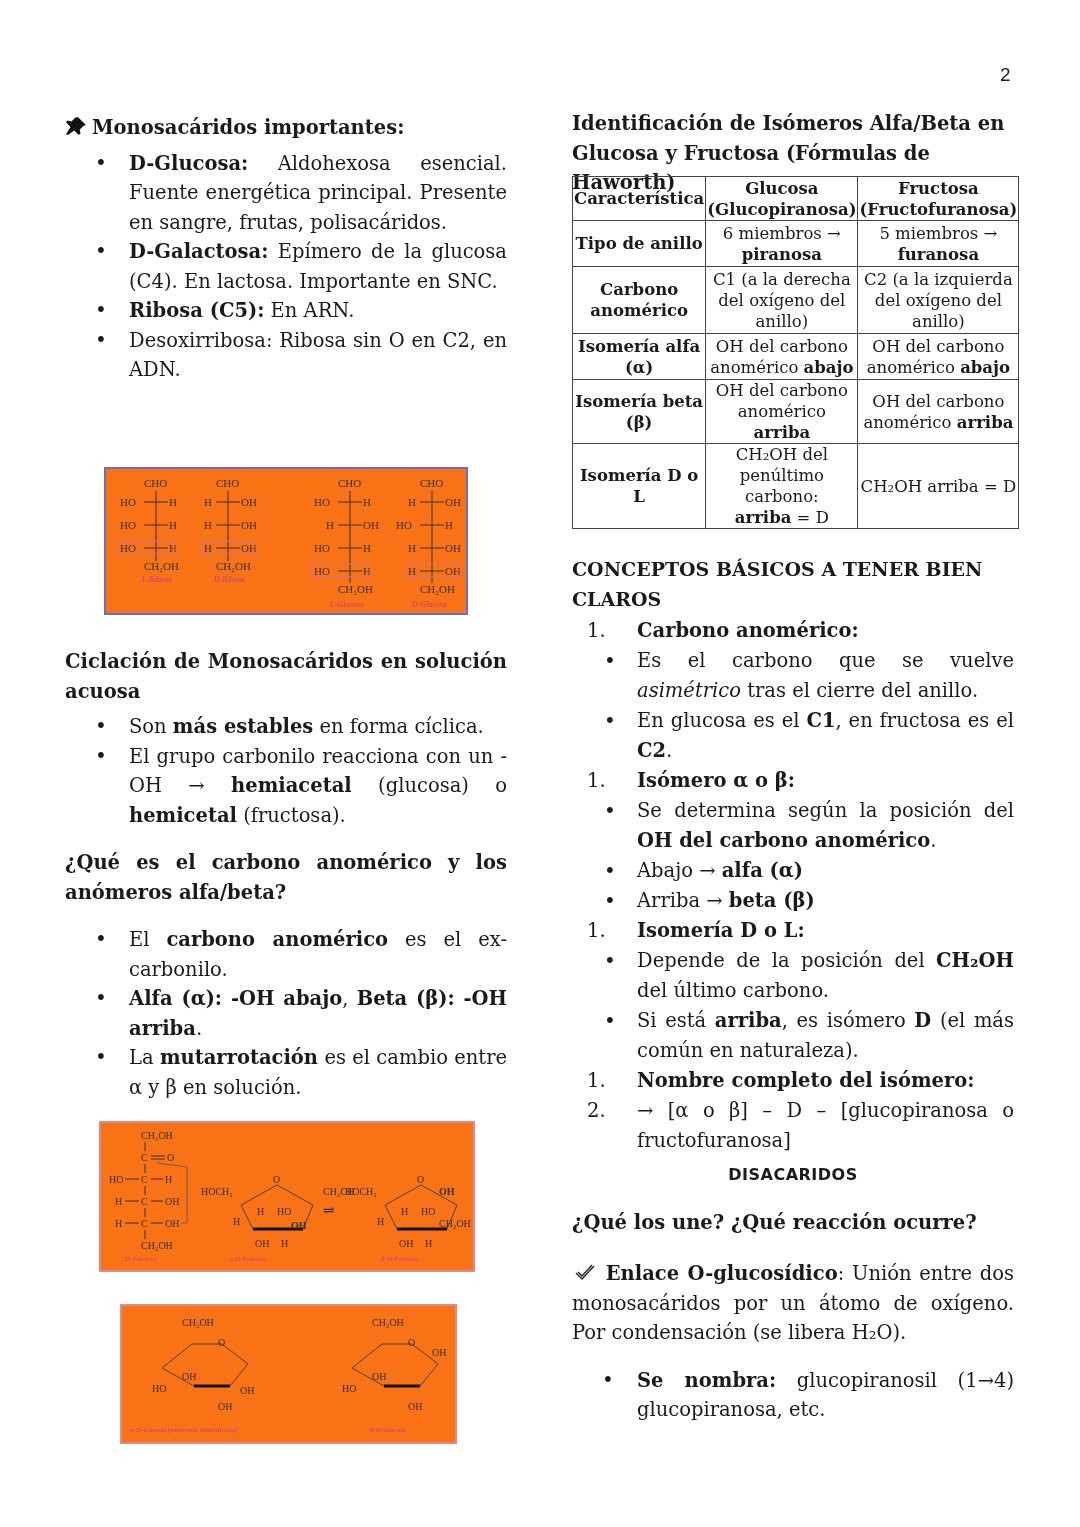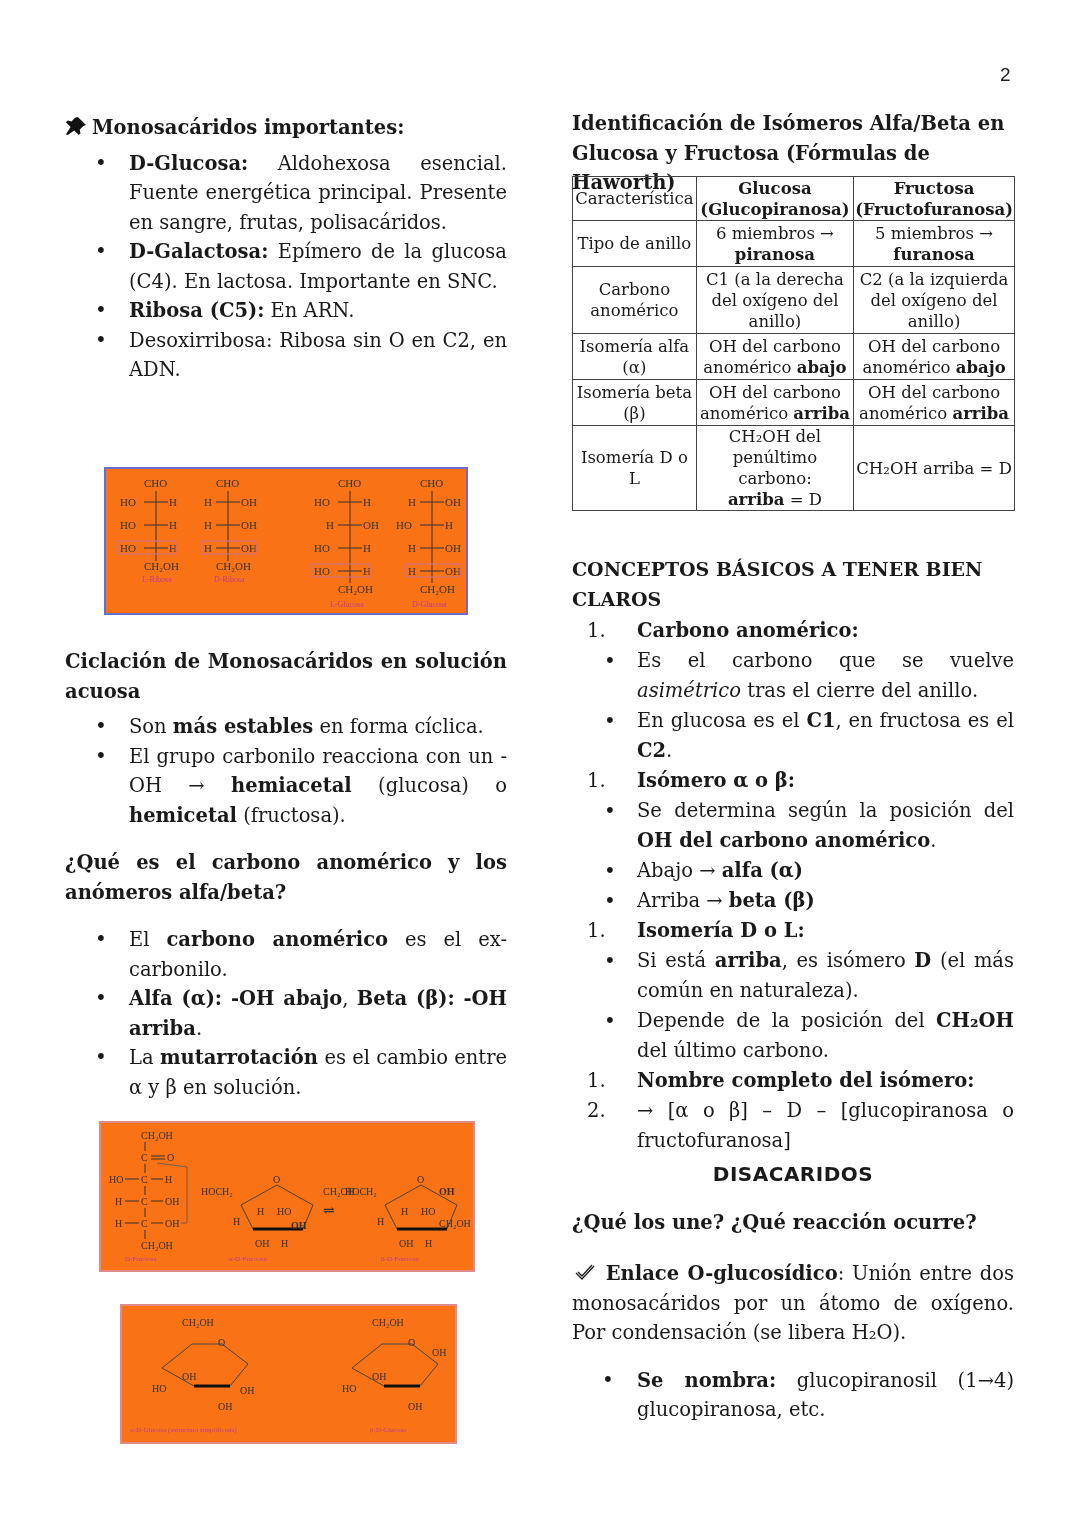--- a/index.html
+++ b/index.html
@@ -18,31 +18,31 @@
   i { font-style:italic; }
 
   .pin { display:inline-block; width:22px; height:20px; vertical-align:-2px; margin-right:5px; }
 
   .fig { position:absolute; background:#f97316; }
   .fig svg text { font-family:"Liberation Serif", "DejaVu Serif", serif; }
 
   table.iso { position:absolute; left:572px; top:176px; width:443px; border-collapse:collapse;
               font-size:16.5px; line-height:21px; }
   table.iso td { border:1px solid #444; text-align:center; vertical-align:middle; padding:0 1px; }
-  table.iso td.k { font-weight:normal; width:121px; }
+  table.iso td.k { font-weight:bold; width:121px; }
   table.iso td.g { width:155px; }
 
   .numlist { margin:0; padding:0; list-style:none; }
   .numlist > li { position:relative; }
   .numlist .nl { position:relative; padding-left:65px; }
   .numlist .nl .n { position:absolute; left:15px; }
   .numlist ul.bul li { padding-left:65px; }
   .numlist ul.bul li::before { left:32px; }
 
-  .disac { font-family:"DejaVu Sans", sans-serif; font-weight:bold; letter-spacing:0.5px; font-size:20px; text-align:center; }
+  .disac { font-family:"DejaVu Sans", sans-serif; font-weight:bold; letter-spacing:0.5px; font-size:16px; text-align:center; }
   .check { display:inline-block; width:26px; }
 </style>
 </head>
 <body>
 
 <div class="page-num">2</div>
 
 <div class="col left" style="top:113px;">
   <div class="h-bold" style="margin-bottom:6px;">
     <svg class="pin" viewBox="0 0 24 22">
@@ -295,22 +295,22 @@
       <div class="nl"><span class="n">1.</span><b>Isómero α o β:</b></div>
       <ul class="bul">
         <li><span>Se determina según la posición del </span><b>OH del carbono anomérico</b><span>.</span></li>
         <li><span>Abajo → </span><b>alfa (α)</b></li>
         <li><span>Arriba → </span><b>beta (β)</b></li>
       </ul>
     </li>
     <li>
       <div class="nl"><span class="n">1.</span><b>Isomería D o L:</b></div>
       <ul class="bul">
+        <li><span>Depende de la posición del </span><b>CH₂OH</b><span> del último carbono.</span></li>
         <li><span>Si está </span><b>arriba</b><span>, es isómero </span><b>D</b><span> (el más común en naturaleza).</span></li>
-        <li><span>Depende de la posición del </span><b>CH₂OH</b><span> del último carbono.</span></li>
       </ul>
     </li>
     <li>
       <div class="nl"><span class="n">1.</span><b>Nombre completo del isómero:</b></div>
     </li>
     <li>
       <div class="nl" style="text-align:justify;"><span class="n">2.</span><span>→ [α o β] – D – [glucopiranosa o fructofuranosa]</span></div>
     </li>
   </ul>
 </div>

